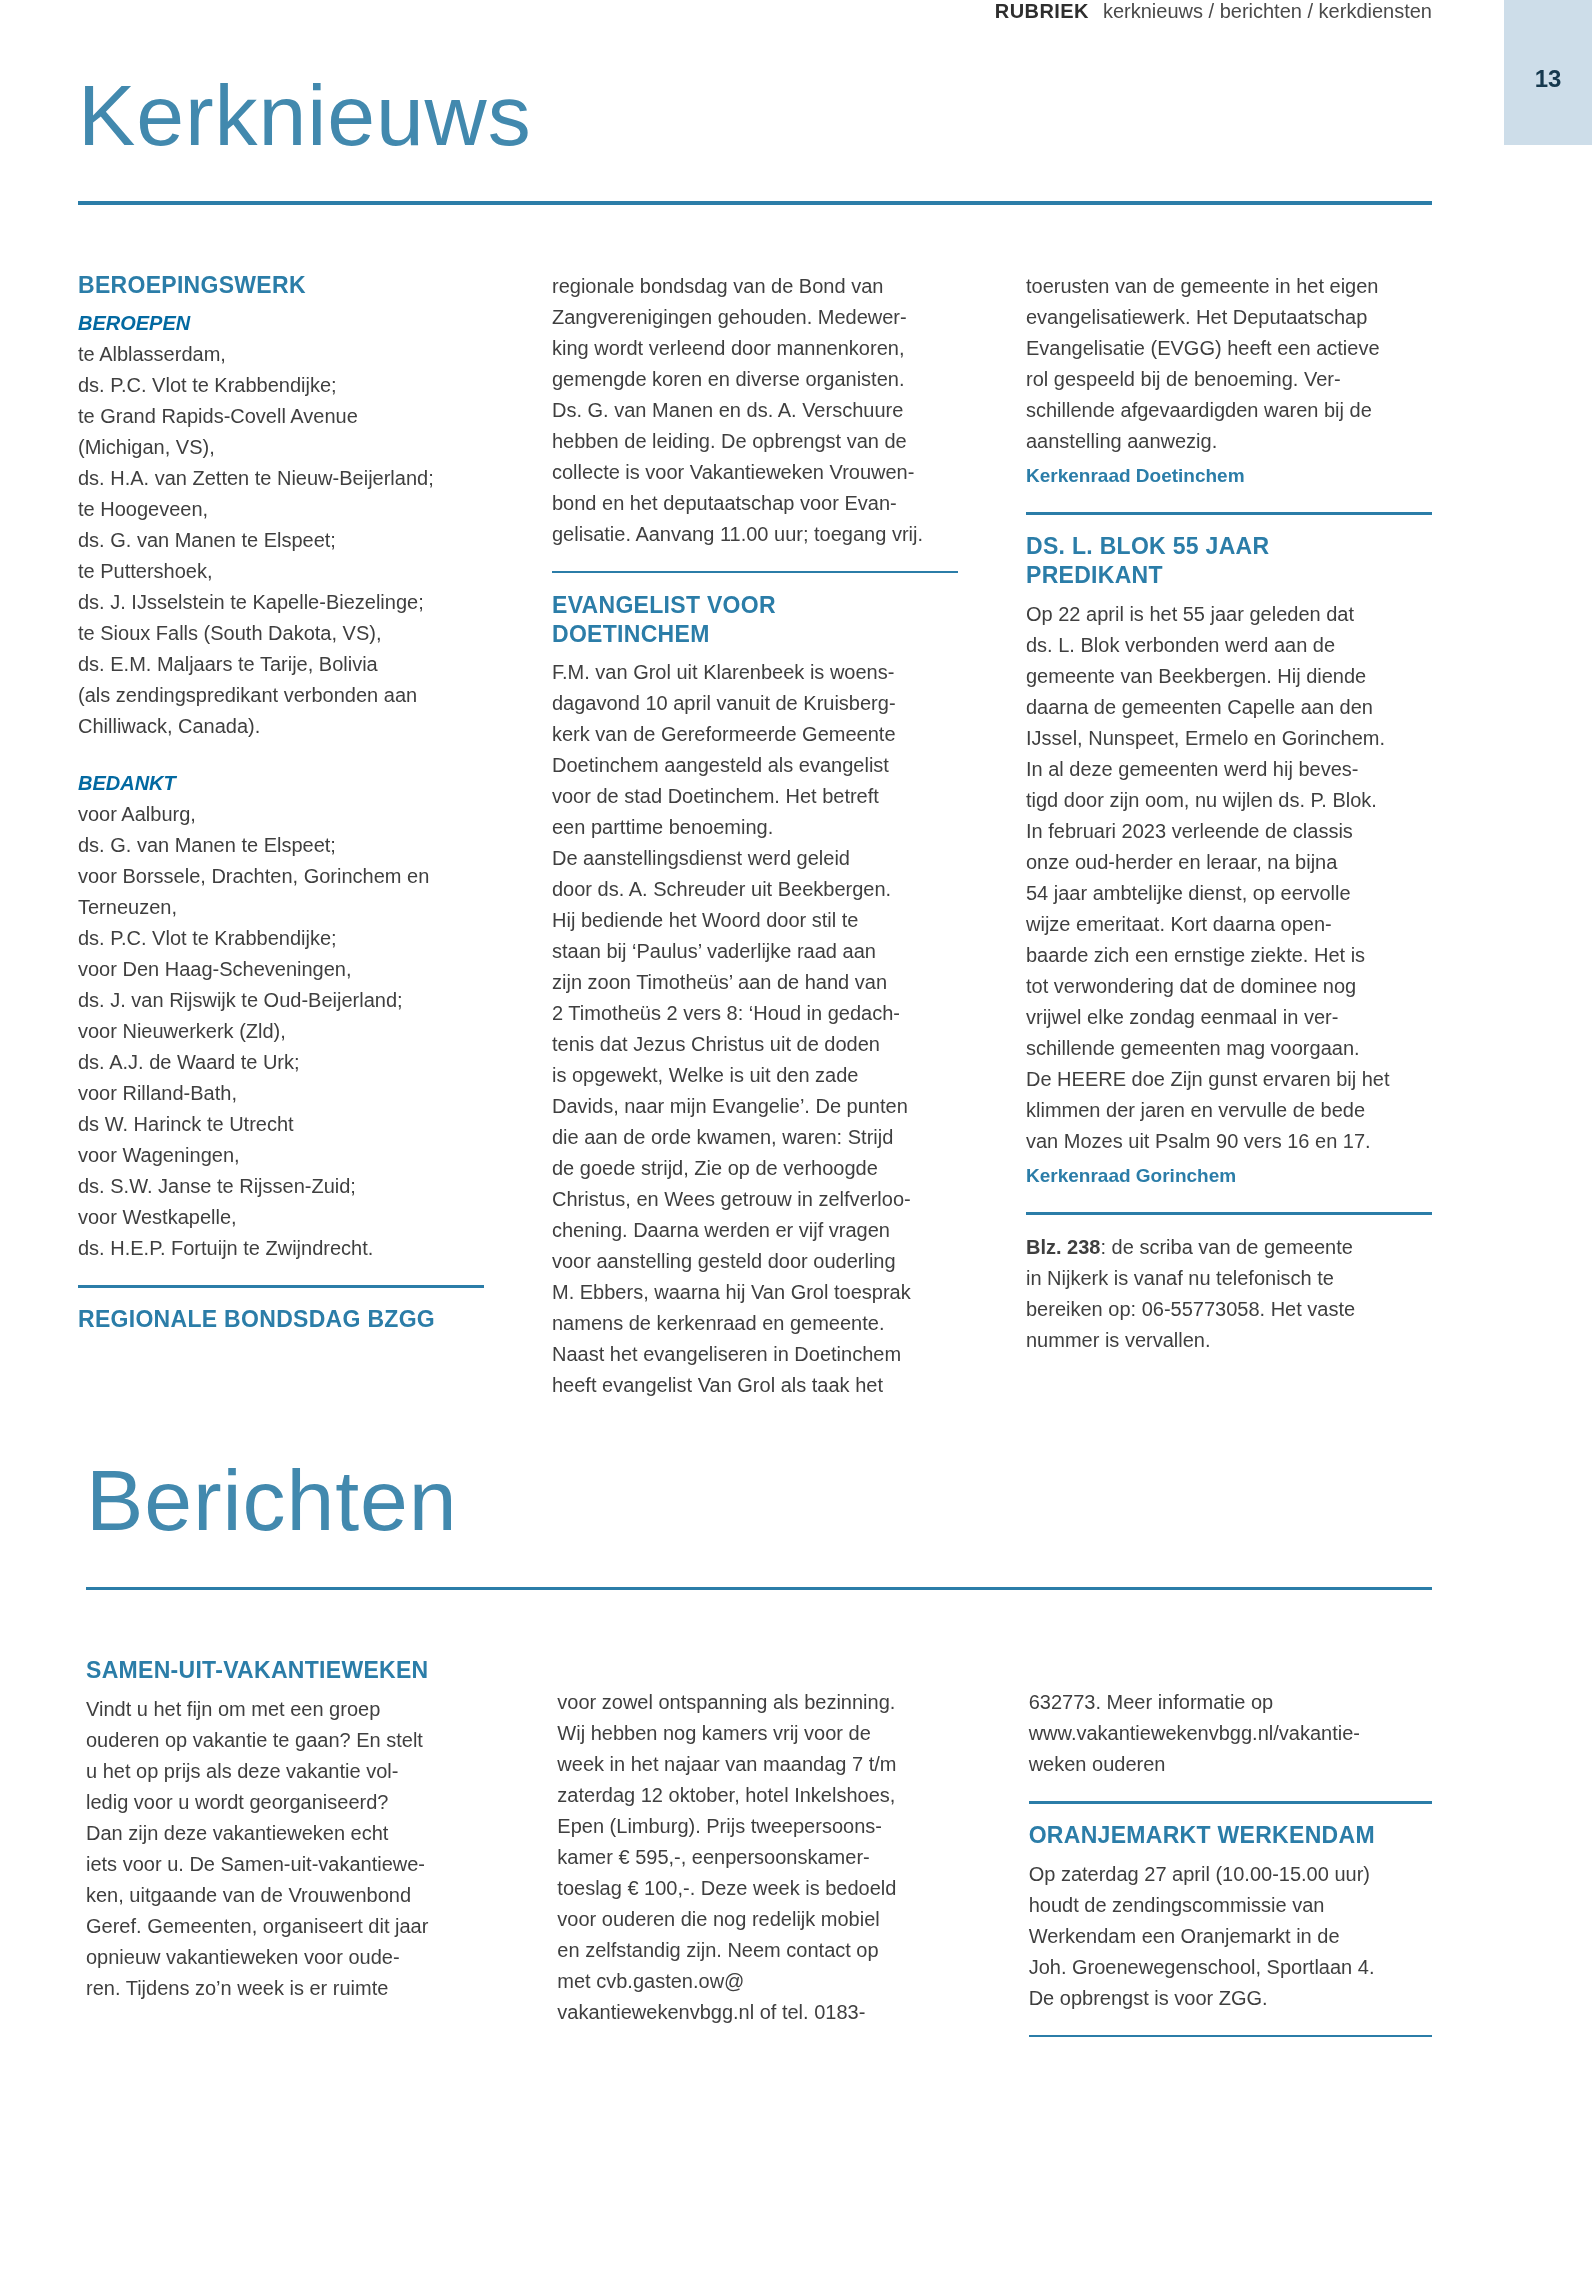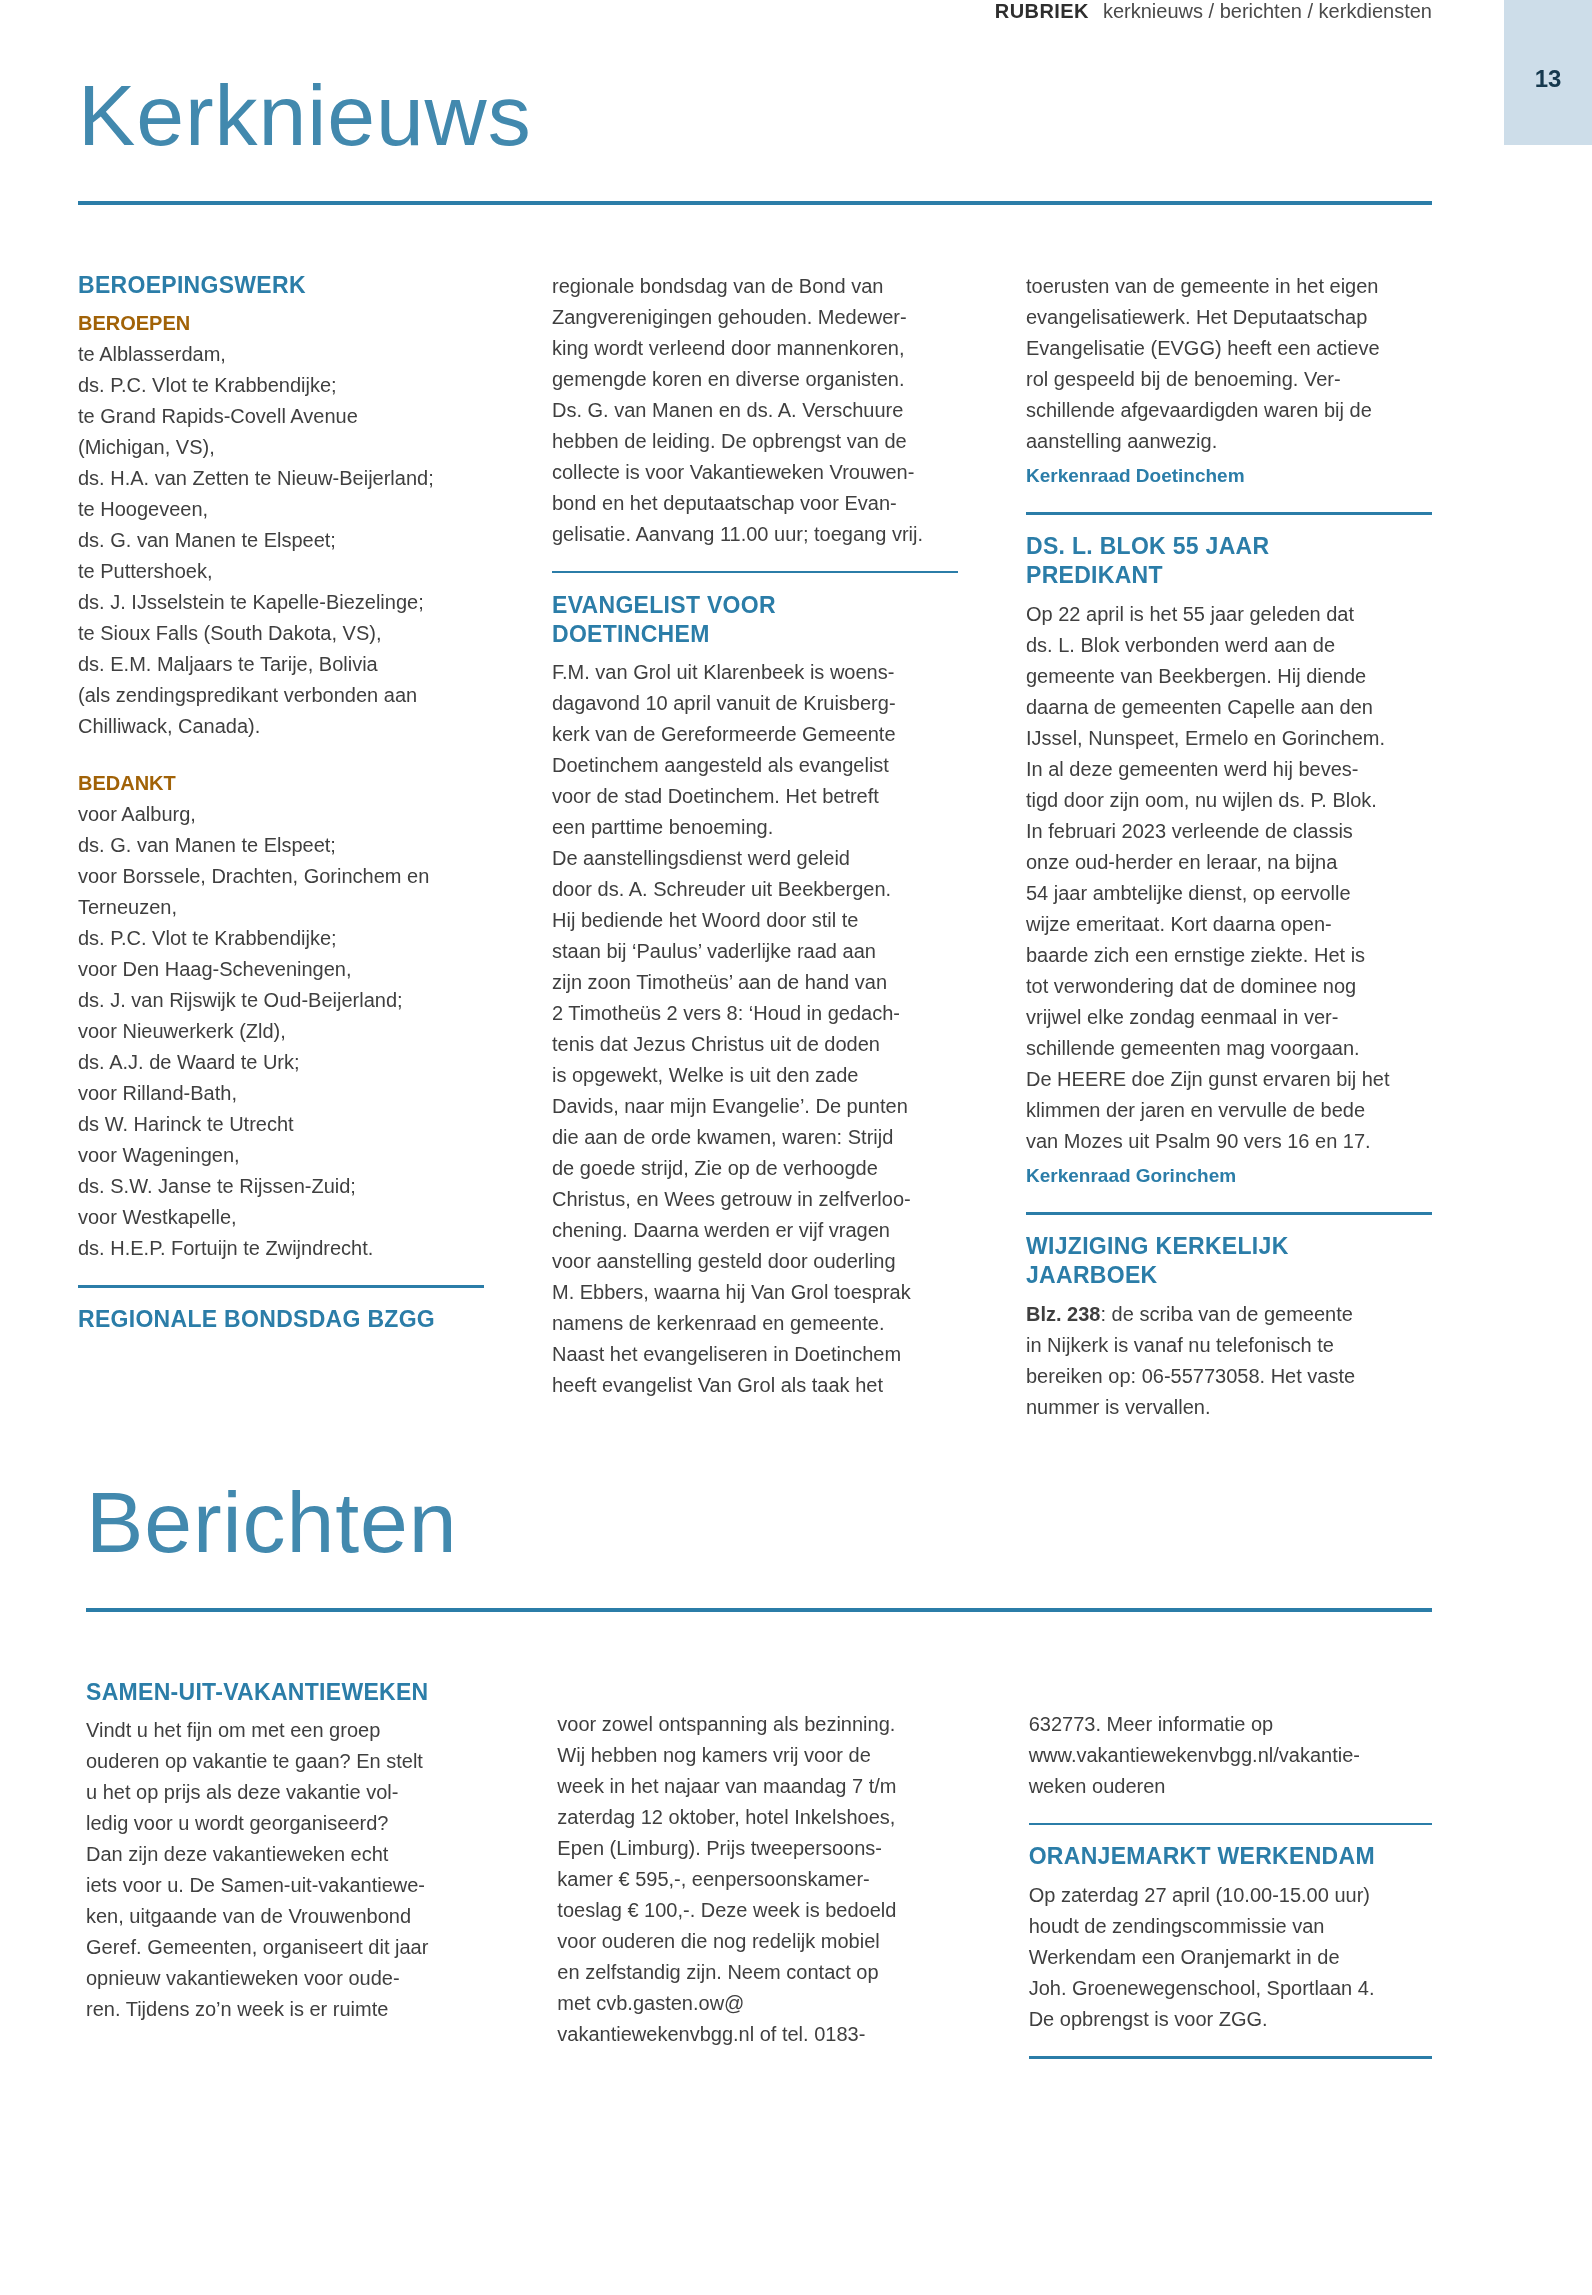--- a/index.html
+++ b/index.html
@@ -33,21 +33,21 @@
 
   .columns { display:flex; gap:68px; margin-top:66px; }
   .col { flex:1 1 0; font-size:20px; line-height:31px; color:var(--body-text, #3f3f3f); }
   .col-offset { padding-top:31px; }
 
   .block-heading {
     color:var(--accent-blue, #2b7da8);
     font-weight:bold; font-size:23px; line-height:29px;
     letter-spacing:0.3px; margin-bottom:8.6px;
   }
-  .block-subheading { font-weight:bold; color:#a16207; }
+  .block-subheading { font-weight:bold; color:#0369a1;font-style:italic; }
   .block-body {}
   .block-attribution {
     font-weight:bold; font-size:19px;
     color:var(--accent-blue, #2b7da8); margin-top:3.5px;
   }
   .col-rule { height:2.6px; background:var(--accent-blue, #2b7da8); margin:21px 0 17.3px; }
   .spacer { height:26px; }
 
   .berichten-section { margin-top:54px;margin-left:8px; }
 
@@ -197,24 +197,20 @@
             <div class="line">vrijwel elke zondag eenmaal in ver-</div>
             <div class="line">schillende gemeenten mag voorgaan.</div>
             <div class="line">De HEERE doe Zijn gunst ervaren bij het</div>
             <div class="line">klimmen der jaren en vervulle de bede</div>
             <div class="line">van Mozes uit Psalm 90 vers 16 en 17.</div>
           </div>
           <div class="block block-attribution">
             <div class="line">Kerkenraad Gorinchem</div>
           </div>
           <div class="col-rule"></div>
-          <div class="block block-heading">
-            <div class="line">WIJZIGING KERKELIJK</div>
-            <div class="line">JAARBOEK</div>
-          </div>
           <div class="block block-body">
             <div class="line"><strong>Blz. 238</strong>: de scriba van de gemeente</div>
             <div class="line">in Nijkerk is vanaf nu telefonisch te</div>
             <div class="line">bereiken op: 06-55773058. Het vaste</div>
             <div class="line">nummer is vervallen.</div>
           </div>
         </div>
     </div>
   </section>
 

